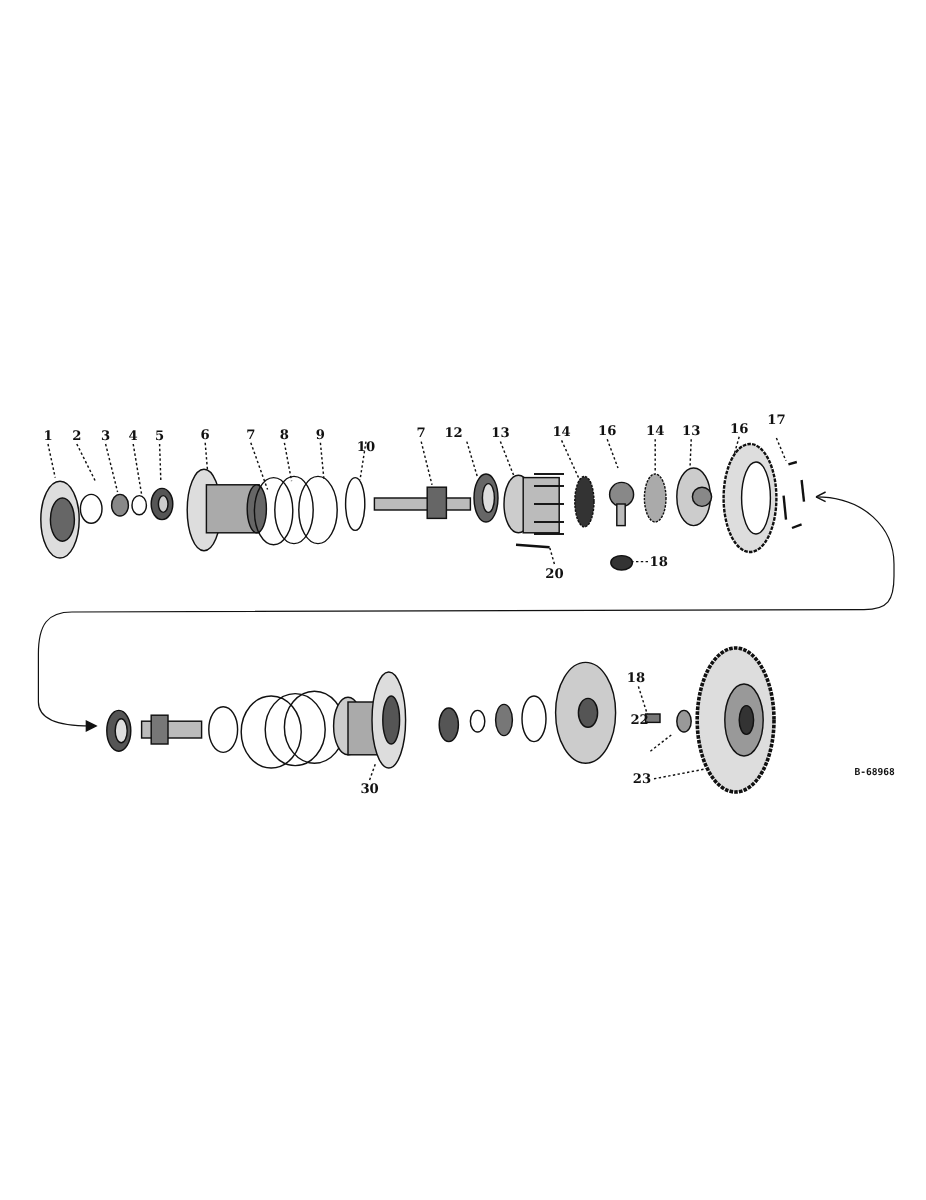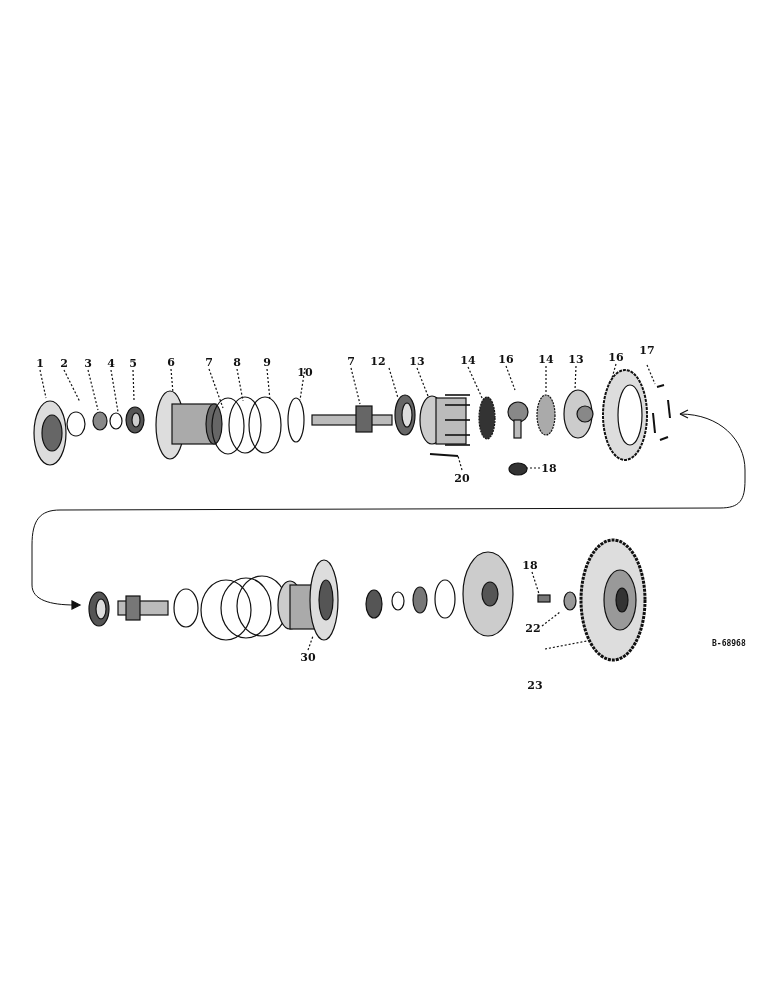--- a/index.html
+++ b/index.html
@@ -150,17 +150,17 @@
 <span class="lbl" style="left:468px;top:360px">14</span>
 <span class="lbl" style="left:506px;top:359px">16</span>
 <span class="lbl" style="left:546px;top:359px">14</span>
 <span class="lbl" style="left:576px;top:359px">13</span>
 <span class="lbl" style="left:616px;top:357px">16</span>
 <span class="lbl" style="left:647px;top:350px">17</span>
 <span class="lbl" style="left:549px;top:468px">18</span>
 <span class="lbl" style="left:462px;top:478px">20</span>
 <span class="lbl" style="left:308px;top:657px">30</span>
 <span class="lbl" style="left:530px;top:565px">18</span>
-<span class="lbl" style="left:533px;top:628px">22</span>
-<span class="lbl" style="left:535px;top:685px">23</span>
+<span class="lbl" style="left:533px;top:600px">22</span>
+<span class="lbl" style="left:535px;top:649px">23</span>
 
 <span class="fig" style="left:672px;top:639px">B-68968</span>
 </div>
 
 </body></html>

